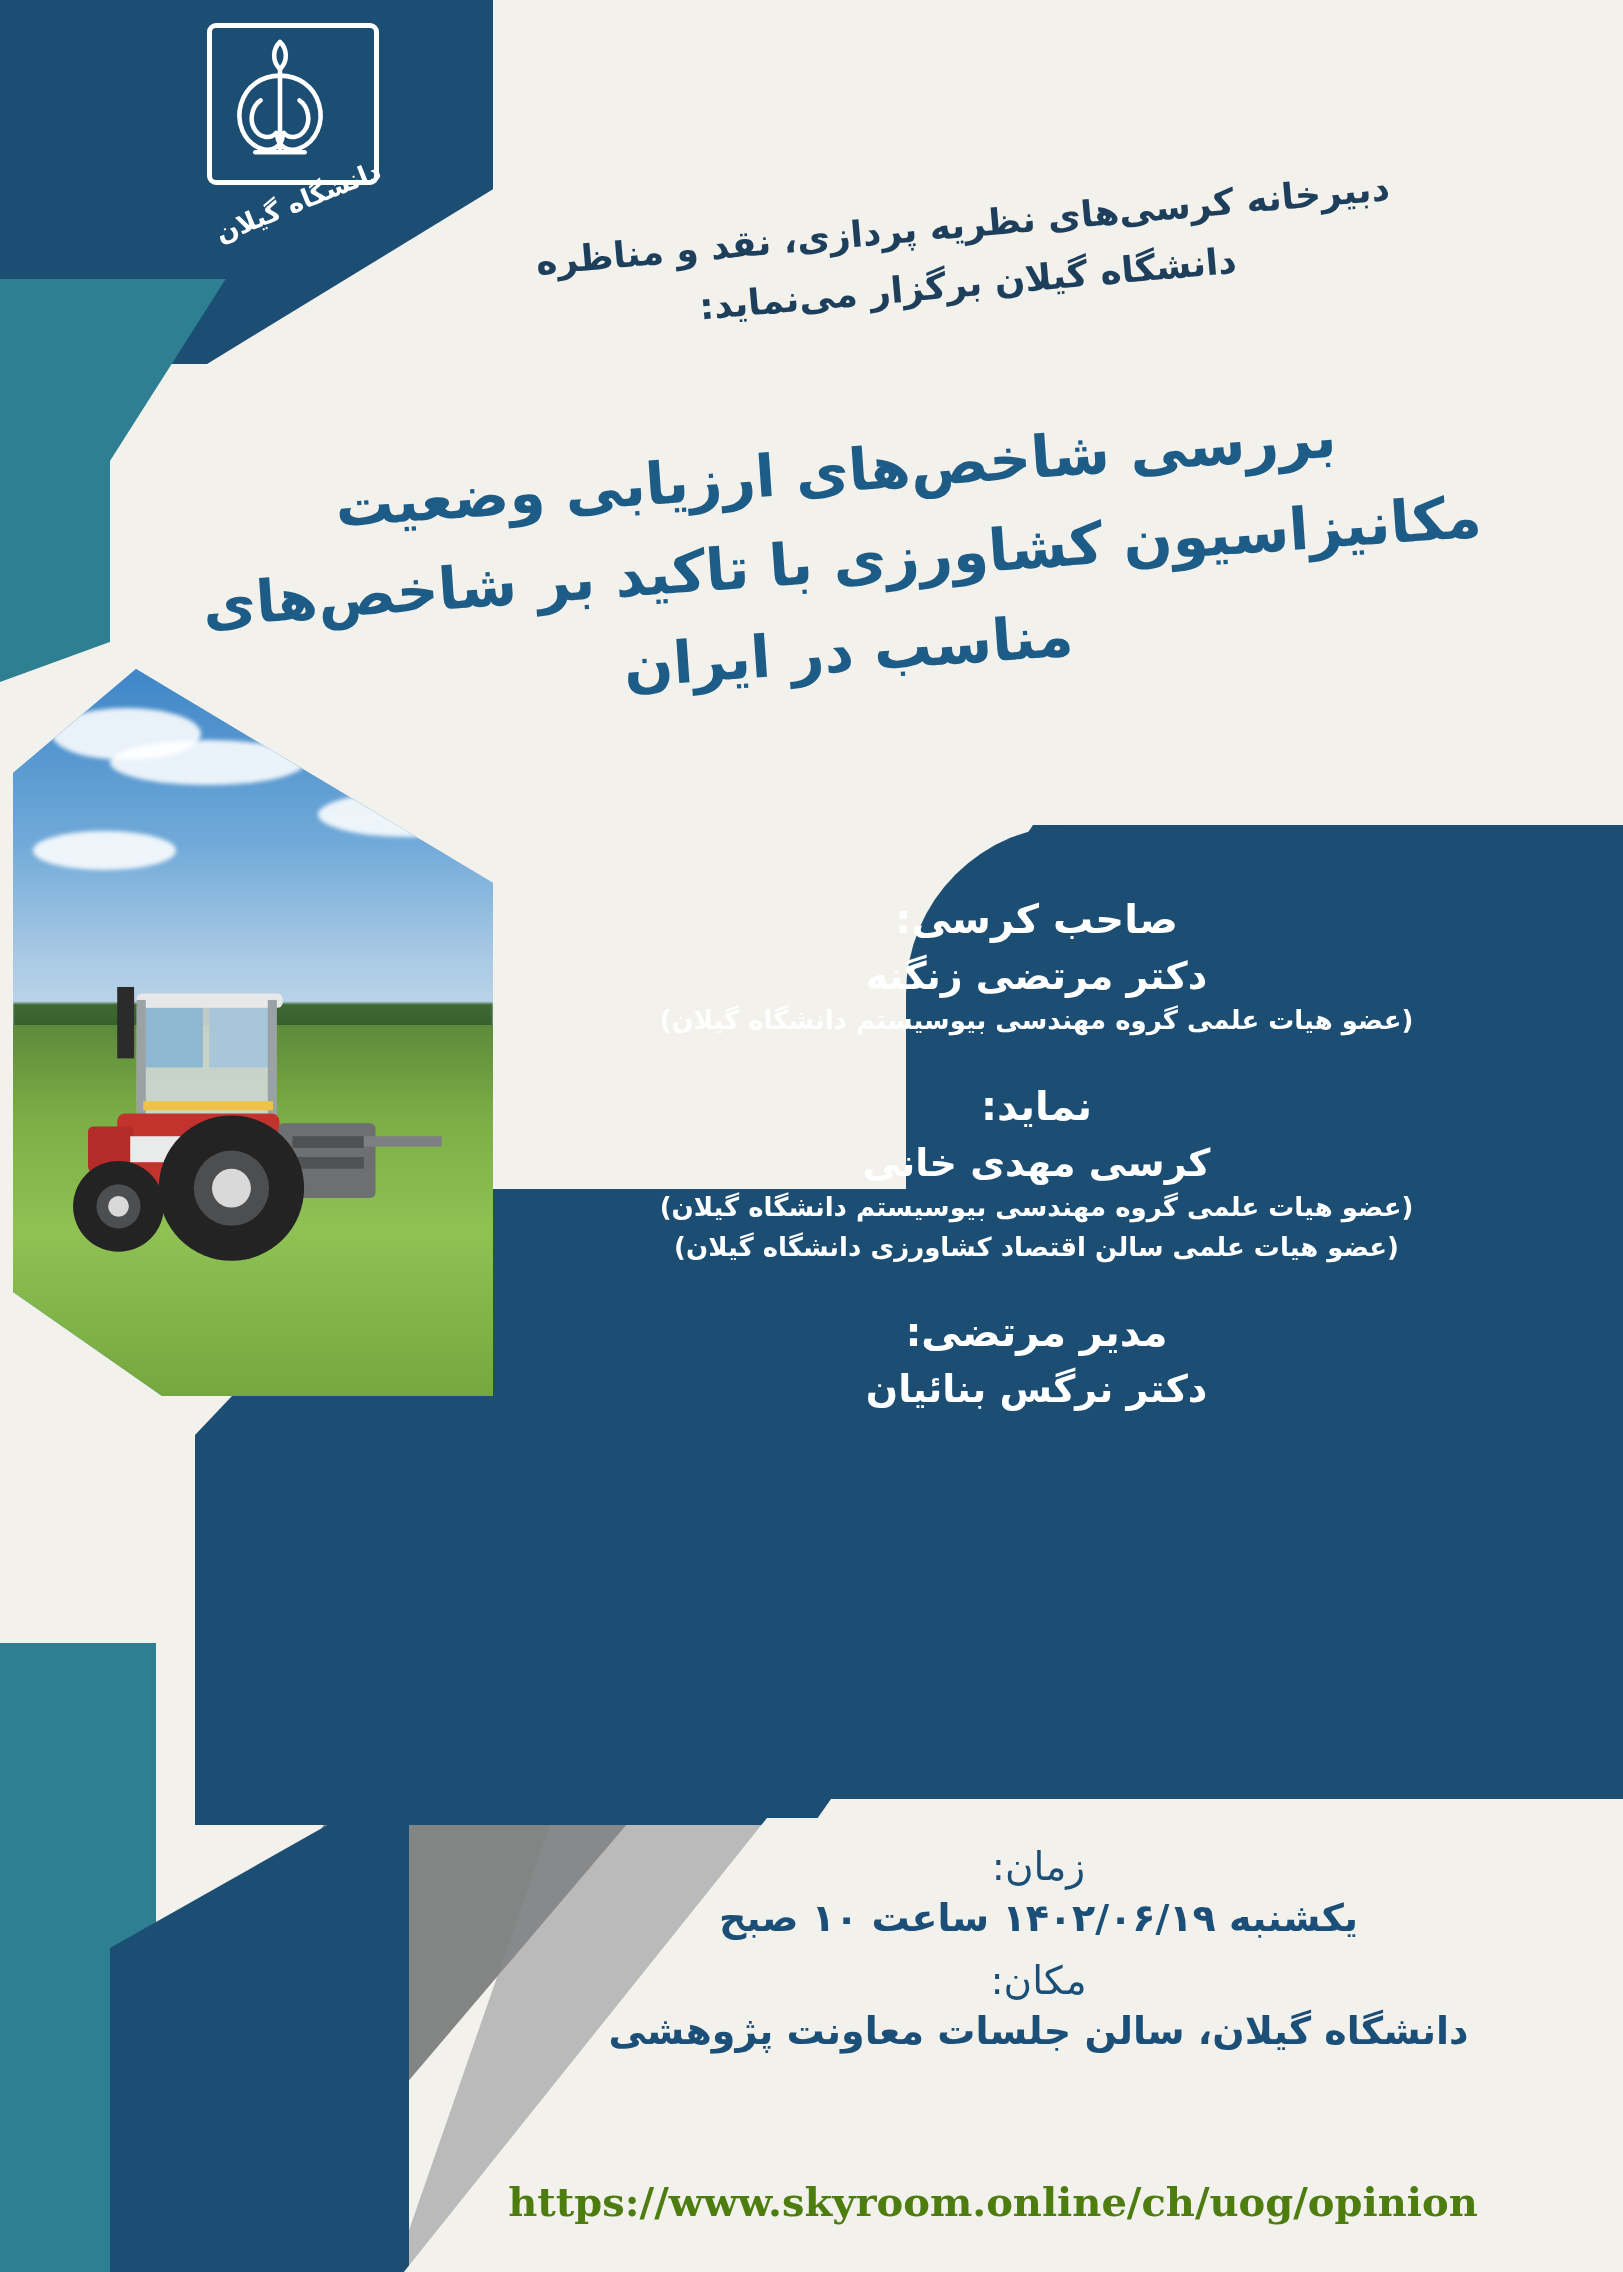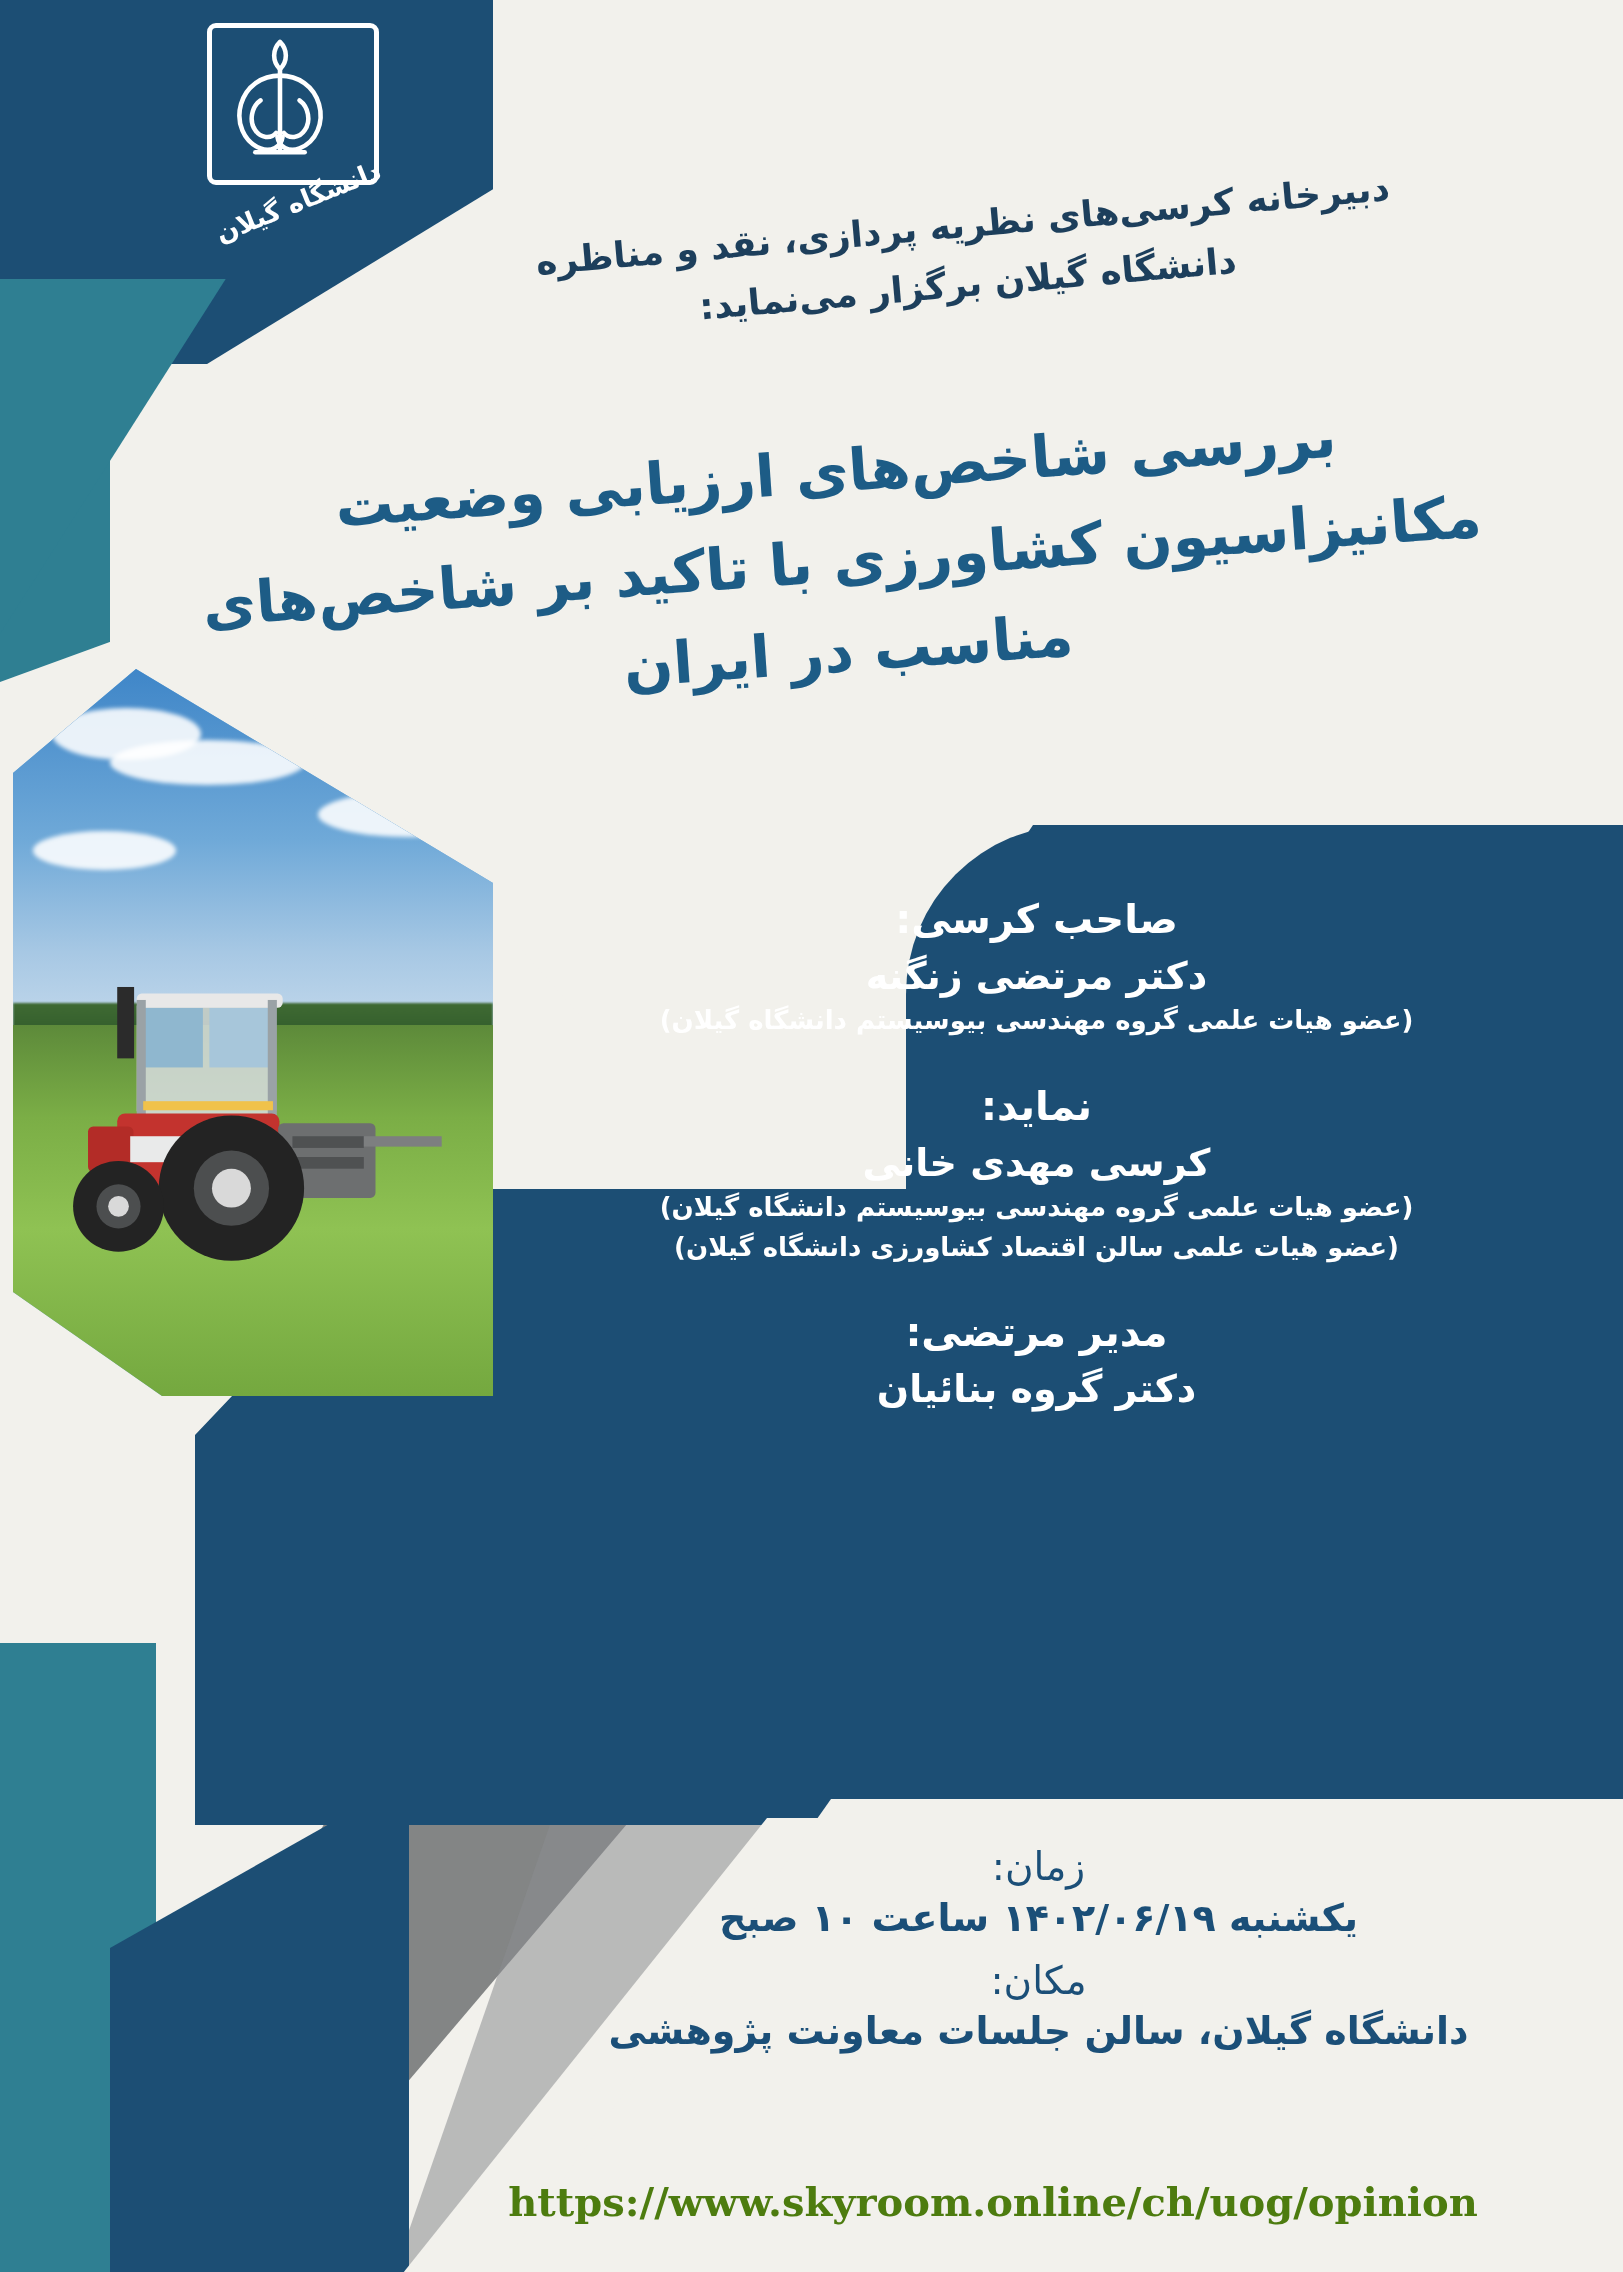--- a/index.html
+++ b/index.html
@@ -351,21 +351,21 @@
     <div class="block-gap"></div>
 
     <div class="heading">نماید:</div>
     <div class="person">کرسی مهدی خانی</div>
     <div class="affil">(عضو هیات علمی گروه مهندسی بیوسیستم دانشگاه گیلان)</div>
     <div class="affil">(عضو هیات علمی سالن اقتصاد کشاورزی دانشگاه گیلان)</div>
 
     <div class="block-gap"></div>
 
     <div class="heading">مدیر مرتضی:</div>
-    <div class="person">دکتر گروه بنائیان</div>
+    <div class="person">دکتر نرگس بنائیان</div>
   </div>
 
   <div class="bottom">
     <div class="label">زمان:</div>
     <div class="value">یکشنبه ۱۴۰۲/۰۶/۱۹ ساعت ۱۰ صبح</div>
     <div class="label">مکان:</div>
     <div class="value">دانشگاه گیلان، سالن جلسات معاونت پژوهشی</div>
   </div>
 
   <div class="link">https://www.skyroom.online/ch/uog/opinion</div>

